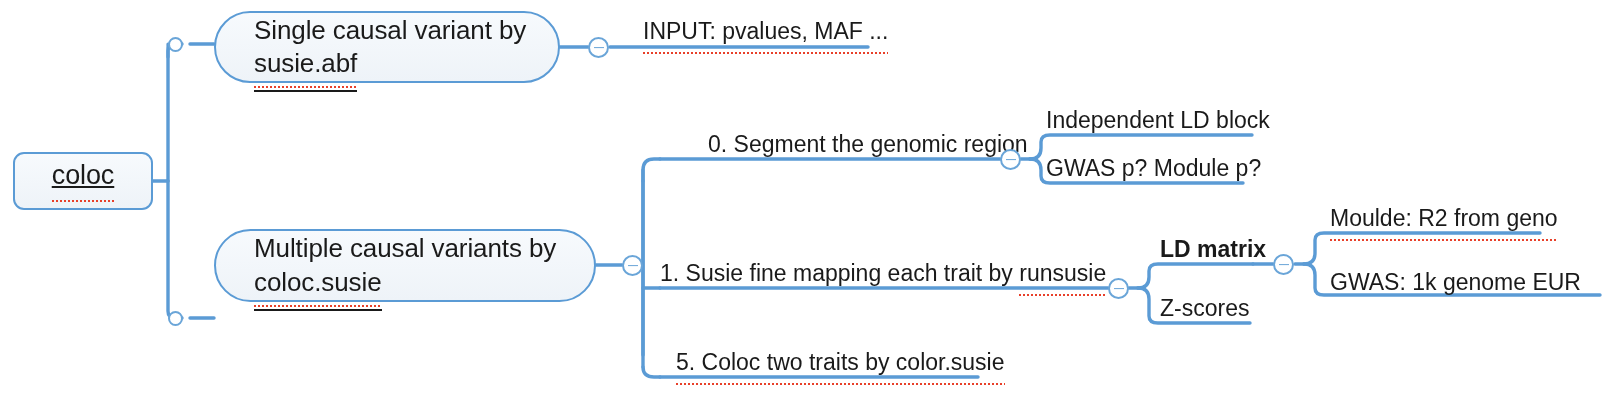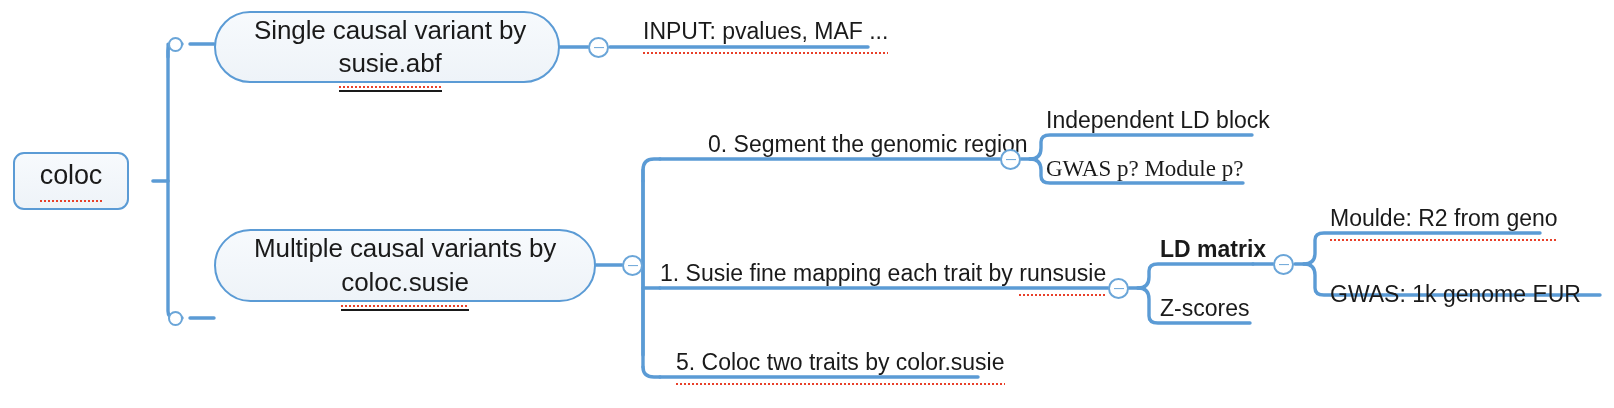--- a/index.html
+++ b/index.html
@@ -27,21 +27,20 @@
   
   .node {
     position: absolute;
     box-sizing: border-box;
     background: linear-gradient(180deg, #f7fafd 0%, #eef3f8 100%);
     border: 2.5px solid #5b9bd5;
     display: flex;
     align-items: center;
     color: #1a1a1a;
     z-index: 3;
-    text-align: center;
   }
   .node.root {
     border-radius: 11px;
     justify-content: center;
   }
   .node.pill {
     border-radius: 999px;
     padding-left: 38px;
   }
   .node-text {
@@ -154,21 +153,21 @@
       <path d="M1253,264 L1273,264" stroke-width="3.4"></path>
       <path d="M1295,264 L1304,264" stroke-width="3.4"></path>
 
       <path d="M1304,264 Q1315,264 1315,253 L1315,240 Q1315,233 1324,233 L1540,233" stroke-width="3.4"></path>
       <path d="M1304,264 Q1315,264 1315,275 L1315,288 Q1315,295 1324,295 L1600,295" stroke-width="3.4"></path>
 
       <path d="M660,377 L978,377" stroke-width="3.4"></path>
     </g>
   </svg>
 
-  <div class="node root" style="left:13px; top:152px; width:116px; height:58px;">
+  <div class="node root" style="left:13px; top:152px; width:140px; height:58px;text-decoration:underline;">
     <span class="node-text sp">coloc</span>
   </div>
 
   <div class="dot" style="left:168px; top:37px;"></div>
   <div class="dot" style="left:168px; top:311px;"></div>
 
   <div class="node pill" style="left:214px; top:11px; width:346px; height:72px;">
     <span class="node-text">Single causal variant by<br><span class="sp ul">susie.abf</span></span>
   </div>
   <div class="toggle" style="left:588px; top:37px;"></div>
@@ -183,38 +182,38 @@
   <div class="toggle" style="left:622px; top:255px;"></div>
 
   <div class="leaf" style="left:676px; top:131px;margin-left:32px;">
     <span>0. Segment the genomic region</span>
   </div>
   <div class="toggle" style="left:1000px; top:149px;"></div>
 
   <div class="leaf" style="left:1046px; top:107px;">
     <span>Independent LD block</span>
   </div>
-  <div class="leaf" style="left:1046px; top:155px;font-family:Liberation Serif, serif;">
+  <div class="leaf" style="left:1046px; top:155px;">
     <span>GWAS p? Module p?</span>
   </div>
 
   <div class="leaf" style="left:660px; top:260px;">
     <span>1. Susie fine mapping each trait by <span class="sp">runsusie</span></span>
   </div>
   <div class="toggle" style="left:1108px; top:278px;"></div>
 
   <div class="leaf" style="left:1160px; top:236px;font-weight:bold;">
     <span>LD matrix</span>
   </div>
   <div class="toggle" style="left:1273px; top:254px;"></div>
 
   <div class="leaf" style="left:1330px; top:205px;">
     <span class="sp">Moulde: R2 from geno</span>
   </div>
-  <div class="leaf" style="left:1330px; top:281px;">
+  <div class="leaf" style="left:1330px; top:269px;">
     <span>GWAS: 1k genome EUR</span>
   </div>
 
   <div class="leaf" style="left:1160px; top:295px;">
     <span>Z-scores</span>
   </div>
 
   <div class="leaf" style="left:676px; top:349px;">
     <span class="sp">5. Coloc two traits by color.susie</span>
   </div>

